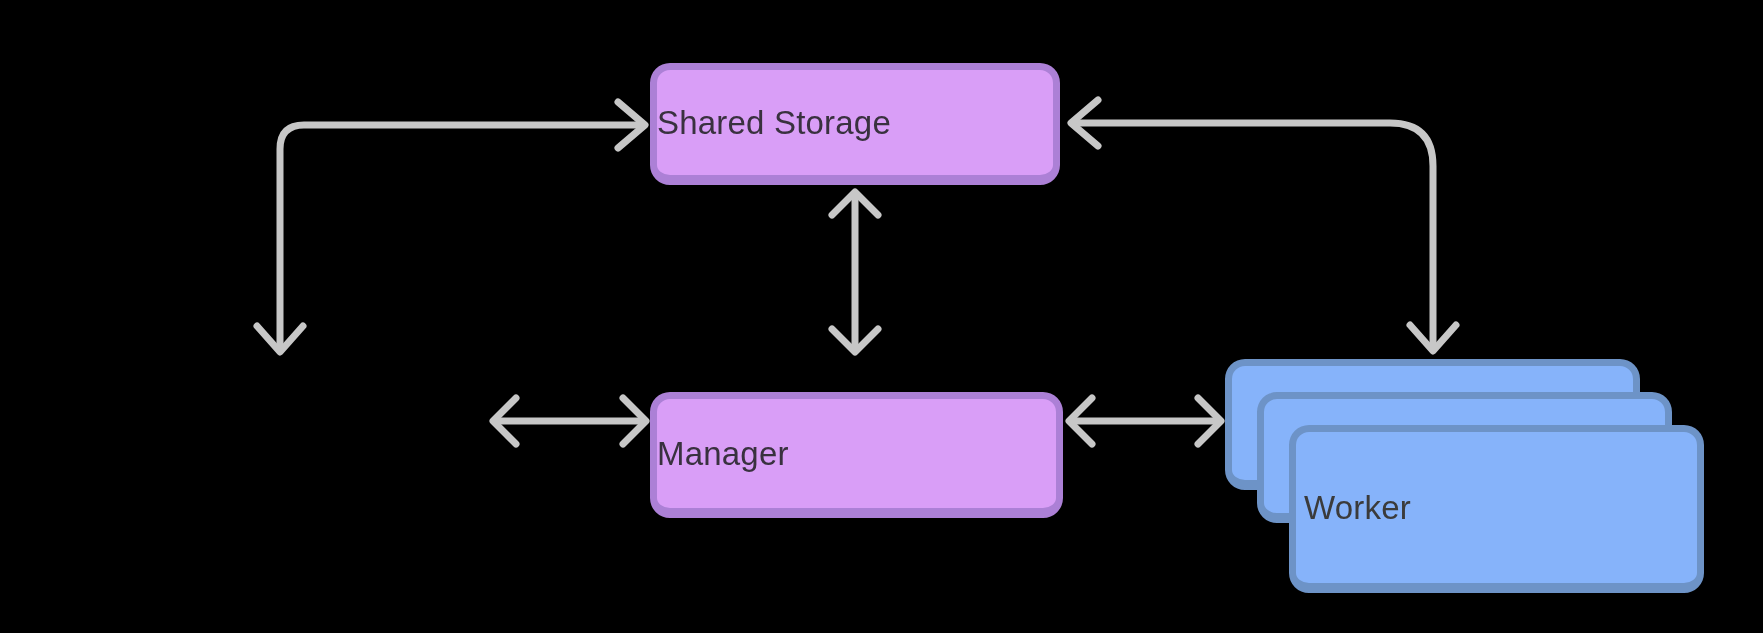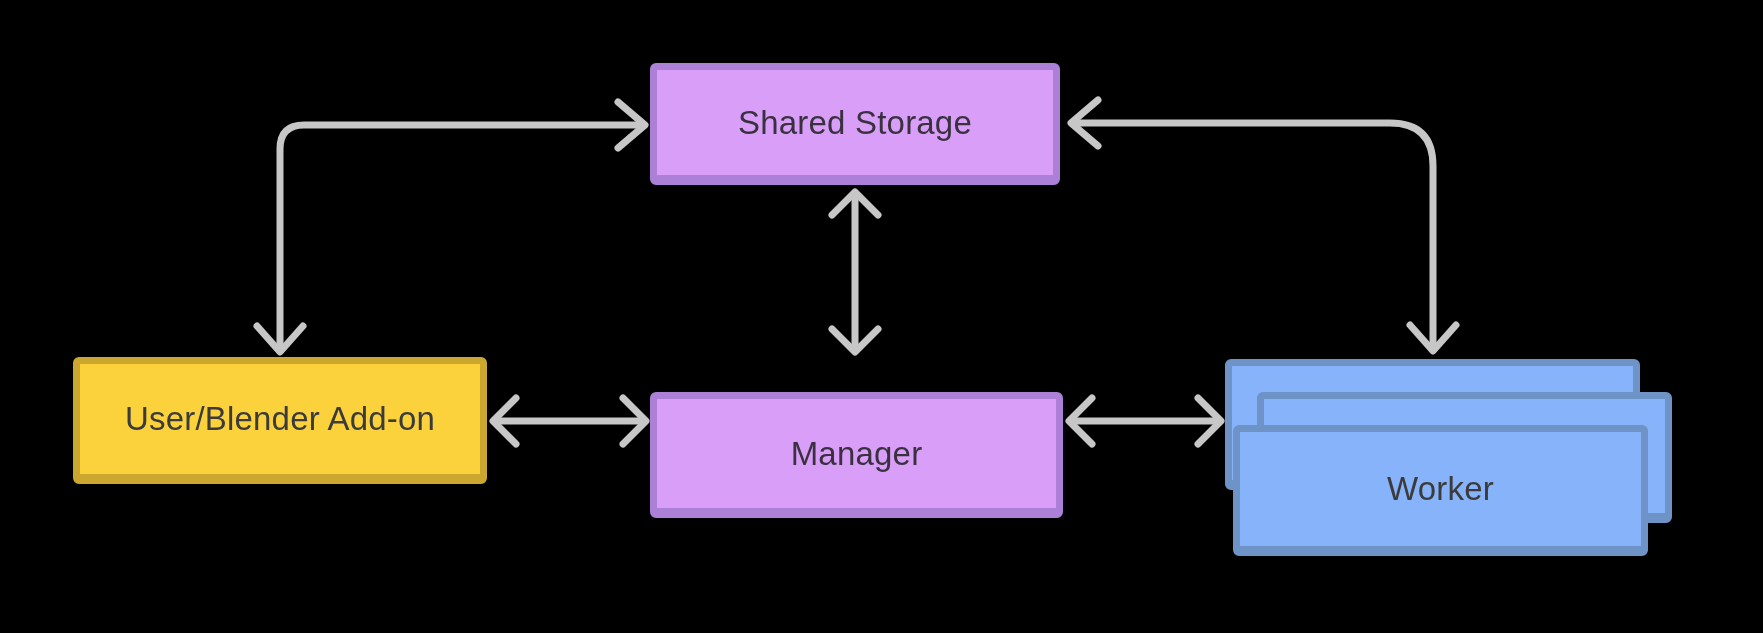--- a/index.html
+++ b/index.html
@@ -25,34 +25,34 @@
     stroke: #C7C7C7;
     stroke-width: 7;
     stroke-linecap: round;
     stroke-linejoin: round;
   }
   .node {
     position: absolute;
     box-sizing: border-box;
     border: 7px solid;
     border-bottom-width: 10px;
-    border-radius: 6px;
+    border-radius: 20px;
     display: flex;
     align-items: center;
-    justify-content: center;
+    justify-content: flex-start;
     font-size: 33px;
     letter-spacing: 0.2px;
     z-index: 2;
   }
   .node-shared-storage { left: 650px; top: 63px;  width: 410px; height: 122px; }
   .node-user-blender   { left: 73px;  top: 357px; width: 414px; height: 127px; }
   .node-manager        { left: 650px; top: 358px; width: 413px; height: 126px; }
   .worker-layer-back   { left: 1225px; top: 359px; width: 415px; height: 131px; z-index: 2; }
   .worker-layer-middle { left: 1257px; top: 392px; width: 415px; height: 131px; z-index: 3; }
-  .worker-layer-front  { left: 1233px; top: 425px; width: 415px; height: 131px; z-index: 4; }
+  .worker-layer-front  { left: 1289px; top: 425px; width: 415px; height: 168px; z-index: 4; padding-left: 8px; }
   .node-label { pointer-events: none; }
 </style>
 </head>
 <body>
 
 <div class="canvas" style="background-color: rgb(0, 0, 0);">
 
   <svg class="edges-svg" width="1763" height="633" viewBox="0 0 1763 633">
 
     <g class="edge" style="stroke: rgb(199, 199, 199);">
@@ -83,23 +83,20 @@
       <line x1="1070" y1="421" x2="1220" y2="421"></line>
       <polyline points="1092,398 1069,421 1092,444"></polyline>
       <polyline points="1198,398 1221,421 1198,444"></polyline>
     </g>
   </svg>
 
   <div class="node node-shared-storage" style="background-color: rgb(217, 158, 247); border-color: rgb(172, 128, 214); color: rgb(57, 49, 63);">
     <span class="node-label">Shared Storage</span>
   </div>
 
-  <div class="node node-user-blender" style="background-color: rgb(252, 210, 60); border-color: rgb(203, 167, 47); color: rgb(59, 59, 59);">
-    <span class="node-label">User/Blender Add-on</span>
-  </div>
 
   <div class="node node-manager" style="background-color: rgb(217, 158, 247); border-color: rgb(172, 128, 214); color: rgb(57, 49, 63); margin-top: 34px;">
     <span class="node-label">Manager</span>
   </div>
 
   <div class="node worker-layer-back" style="background-color: rgb(134, 179, 250); border-color: rgb(109, 147, 199);"></div>
   <div class="node worker-layer-middle" style="background-color: rgb(134, 179, 250); border-color: rgb(109, 147, 199);"></div>
   <div class="node worker-layer-front" style="background-color: rgb(134, 179, 250); border-color: rgb(109, 147, 199); color: rgb(59, 59, 59);">
     <span class="node-label">Worker</span>
   </div>

